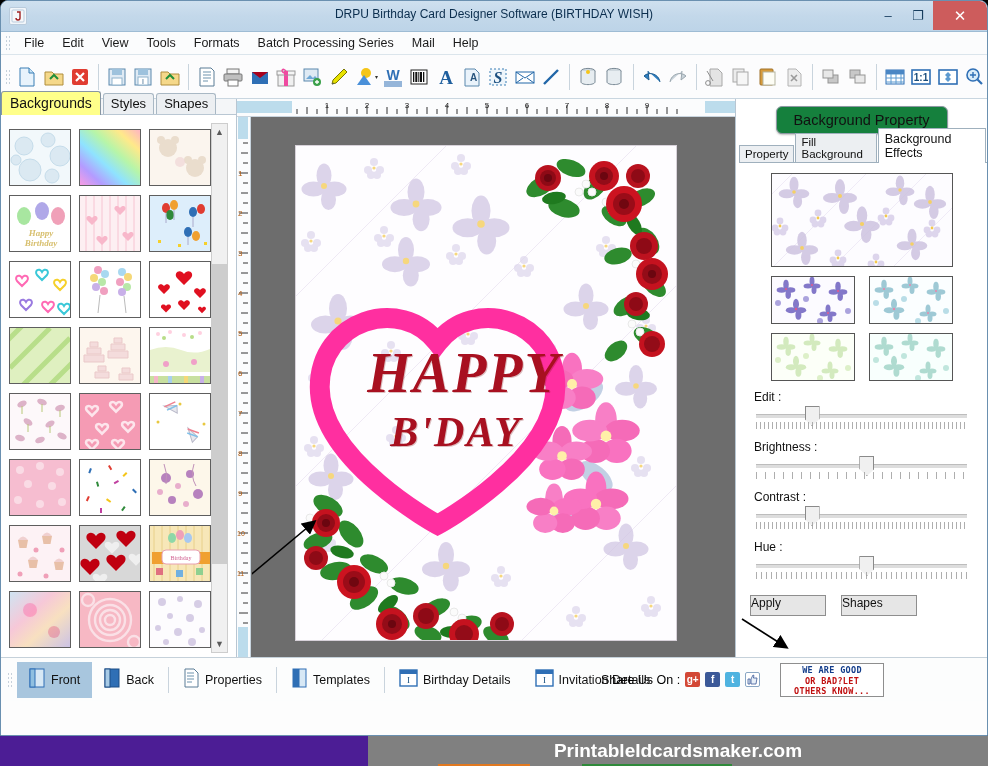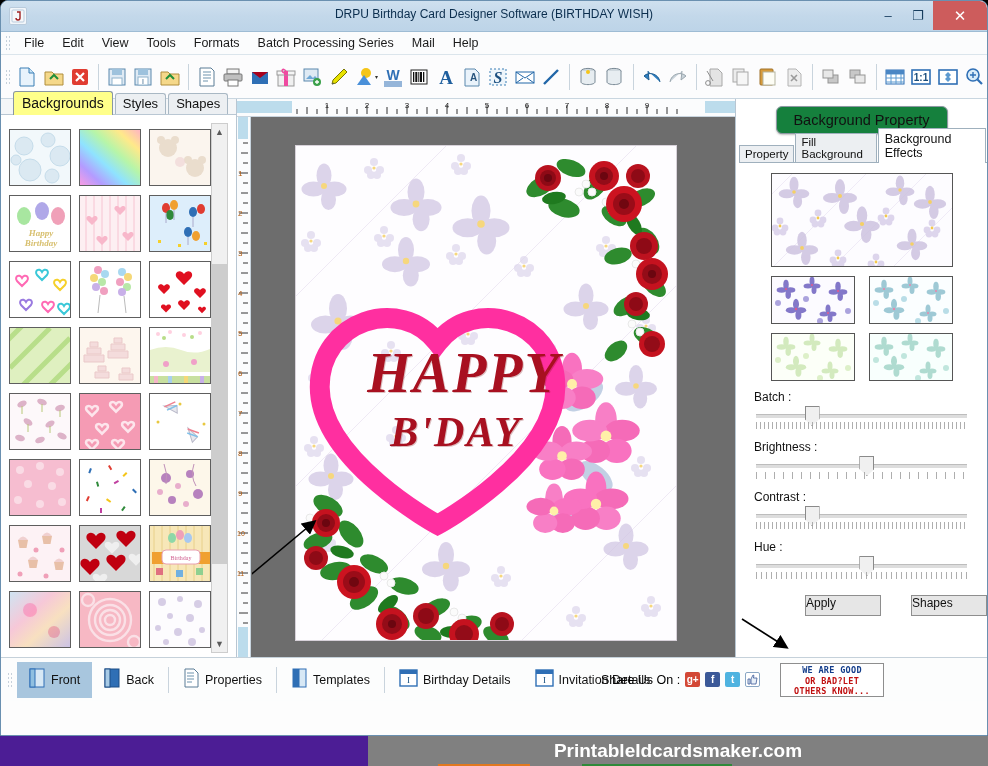--- a/index.html
+++ b/index.html
@@ -52,21 +52,21 @@
     height:44px; display:flex; align-items:center;
     background:#fcfcfd; border-bottom:1px solid #c9d6e0; padding-left:4px;
   }
   .tb { width:28px; height:30px; margin:0 1px; display:flex; align-items:center; justify-content:center;
         cursor:pointer; border-radius:3px; position:relative; }
   .tb-sep { width:1px; height:26px; background:#c9d4dd; margin:0 5px; }
   
   .body { display:flex; height:558px; }
   
   .leftpanel { width:236px; border-right:1px solid #b8c6d2; background:#fff; position:relative; }
-  .tabs-row { height:16px; display:flex; align-items:flex-end; padding-left:12px;
+  .tabs-row { height:16px; display:flex; align-items:flex-end; padding-left:0;
               background:#f4f6f8; border-bottom:1px solid #b9c7d3; position:relative; z-index:3;}
   .ltab { font-size:13px; padding:2px 7px 3px; border:1px solid #a9b8c4; border-bottom:none;
           background:#eceff2; margin-right:2px; cursor:pointer; border-radius:3px 3px 0 0; color:#111;}
   .ltab.active { background:#ffff8a; font-size:14px; padding:3px 8px 4px; border-color:#8896a3;
                  position:relative; top:1px; }
   .thumbs-wrap { position:absolute; left:0; top:22px; right:0; bottom:0; overflow:hidden; background:#fff; }
   .thumbs {
     display:grid; grid-template-columns: repeat(3, 62px); gap:9px 8px;
     padding:8px 0 8px 8px; width:212px;
   }
@@ -113,21 +113,21 @@
   .smallthumb { width:84px; height:48px; border:1px solid #555; overflow:hidden; position:relative;}
   .sl-block { margin:9px 18px 0 18px; }
   .sl-label { font-size:12px; color:#111; margin-bottom:10px; }
   .sl-track { position:relative; height:4px; background:#ddd; border-top:1px solid #bdbdbd; margin:0 2px; }
   .sl-knob { position:absolute; top:-9px; width:15px; height:20px; background:#f0f0f0;
              border:1px solid #8a8a8a; cursor:pointer;
              clip-path: polygon(0 0,100% 0,100% 65%,50% 100%,0 65%); }
   .sl-ticks { height:9px; margin:4px 2px 0;
      background-image: repeating-linear-gradient(to right,#9a9a9a 0 1px, transparent 1px 4px);
      background-size:100% 7px; background-repeat:no-repeat; opacity:.8;}
-  .btnrow { display:flex; justify-content:flex-end; gap:30px; margin-top:14px; }
+  .btnrow { display:flex; justify-content:flex-start; gap:15px; margin-top:14px;padding-left:14px; }
   .gbtn { width:76px; height:21px; background:#e6e6e6; border:1px solid #8e8e8e;
           font-size:12px; color:#111; cursor:pointer; }
   
   .bottombar { height:44px; display:flex; align-items:center; background:#fcfdfd;
                border-top:1px solid #c5d1da; padding-left:6px; position:relative;}
   .bb { display:flex; align-items:center; gap:5px; padding:5px 12px; font-size:12.5px;
         color:#111; cursor:pointer; }
   .bb.active { background:#a8c6de; height:36px; }
   .bb-sep { width:1px; height:26px; background:#c9d4dd; margin:0 2px; }
   .share { position:absolute; left:600px; display:flex; align-items:center; gap:5px; font-size:12.5px;}
@@ -1605,21 +1605,21 @@
                 <circle cx="6" cy="26" r="3"></circle>
                 <circle cx="34" cy="22" r="3"></circle>
                 <circle cx="76" cy="34" r="3"></circle>
                 <circle cx="48" cy="44" r="3"></circle>
               </g>
           </svg>
         </div>
       </div>
 
       <div class="sl-block">
-        <div class="sl-label">Batch :</div>
+        <div class="sl-label">Edit :</div>
         <div class="sl-track">
           <div class="sl-knob" style="left:23%"></div>
         </div>
         <div class="sl-ticks"></div>
       </div>
 
       <div class="sl-block">
         <div class="sl-label">Brightness :</div>
         <div class="sl-track">
           <div class="sl-knob" style="left:49%"></div>

